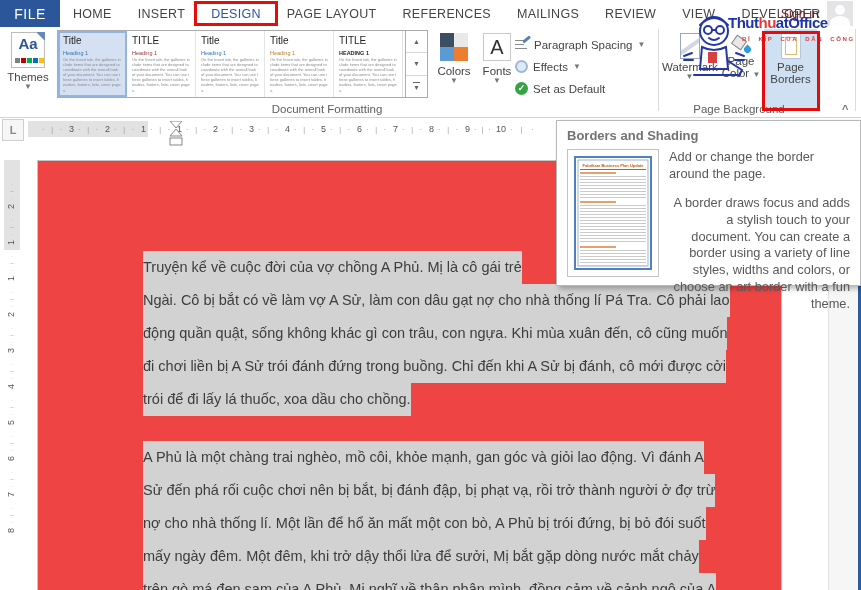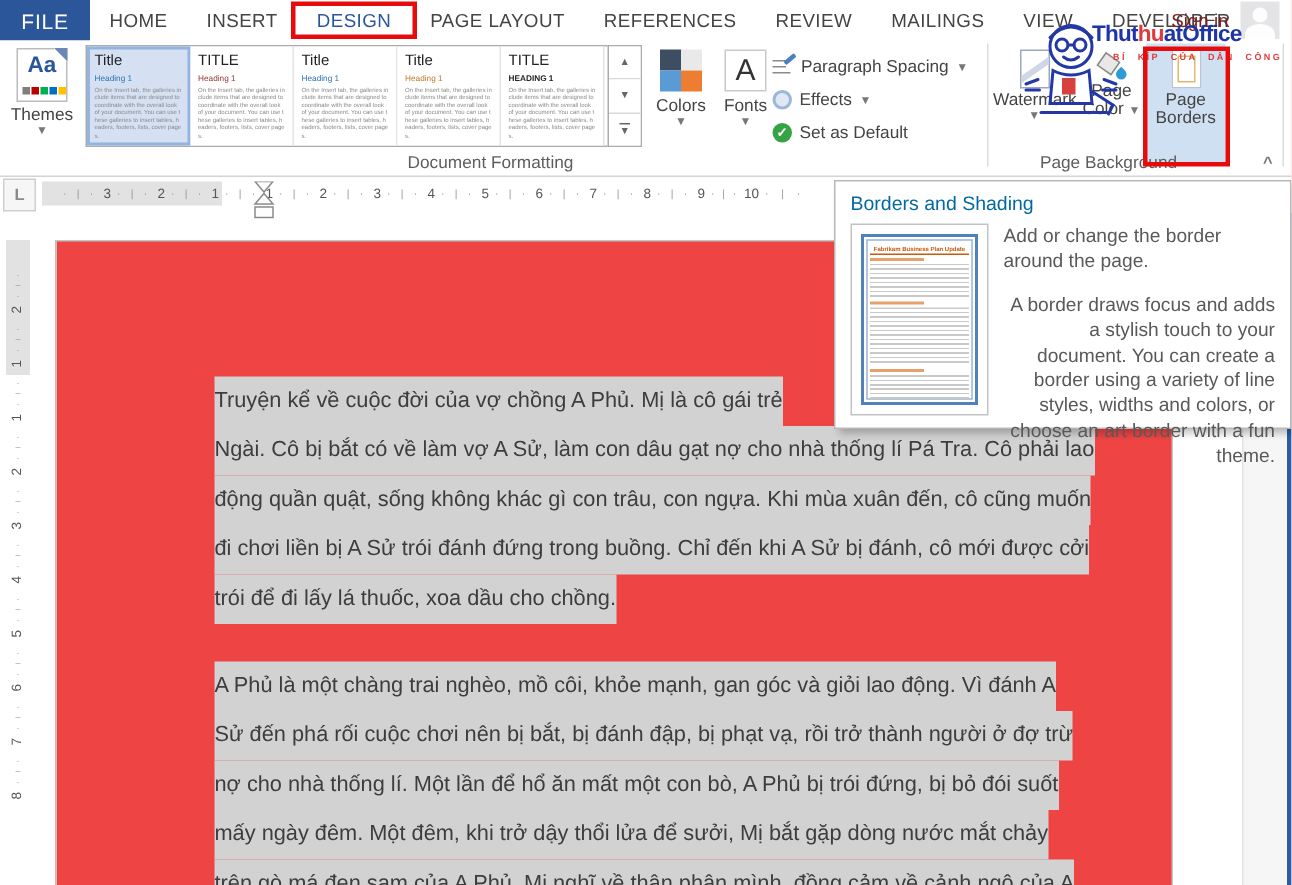--- a/index.html
+++ b/index.html
@@ -141,21 +141,21 @@
   .dline { height:33px; line-height:33px; white-space:nowrap; }
   .dline span { background:#d2d2d2; display:inline-block; height:33px; }
 
   #scrollstrip { position:absolute; left:828px; top:0; width:30px; height:448px; background:#f6f6f6;
                  border-left:1px solid #e2e2e2; }
   #blueedge { position:absolute; left:858px; top:0; width:3px; height:448px; background:#2a5ca8; }
 
   
   #tooltip { position:absolute; left:556px; top:120px; width:305px; height:166px; background:#fff;
              border:1px solid #b8b8b8; box-shadow:3px 3px 5px rgba(0,0,0,.25); z-index:50; padding:7px 10px; }
-  #tooltip .tt-title { font-size:13px; font-weight:normal; color:#0369a1; margin-bottom:6px; }
+  #tooltip .tt-title { font-size:13px; font-weight:bold; color:#737373; margin-bottom:6px; }
   #tooltip .tt-body { display:flex; }
   .tt-thumb { width:92px; height:128px; border:1px solid #c3c3c3; background:#fff; padding:6px;
               flex:none; }
   .tt-page { width:78px; height:114px; border:2px solid #4f81bd; box-shadow:inset 0 0 0 1.5px #fff, inset 0 0 0 2.5px #9ab3d5;
              padding:5px 4px; overflow:hidden; }
   .tt-page .mtitle { font-size:4px; font-weight:bold; color:#c55a11; text-align:center;
                      border-bottom:1px solid #c55a11; padding-bottom:1px; margin-bottom:2px; white-space:nowrap; }
   .tt-page .sec { margin-bottom:3px; }
   .tt-page .sec-h { height:2px; width:55%; background:#e8a06b; margin-bottom:2px; }
   .tt-page .sec-b { background:repeating-linear-gradient(to bottom,#c9c9c9 0 1px,transparent 1px 3px); }
@@ -167,22 +167,22 @@
 <div id="root">
 
   <header id="tabbar">
     <div class="file-tab">FILE</div>
     <nav id="tab-strip">
         <div class="tab">HOME</div>
         <div class="tab">INSERT</div>
         <div class="tab tab--active">DESIGN<div class="red-box"></div></div>
         <div class="tab">PAGE LAYOUT</div>
         <div class="tab">REFERENCES</div>
+        <div class="tab">MAILINGS</div>
         <div class="tab">REVIEW</div>
-        <div class="tab">MAILINGS</div>
         <div class="tab">VIEW</div>
         <div class="tab">DEVELOPER</div>
       </nav>
     <div class="signin">Sign in</div>
     <div class="avatar">
       <div class="head"></div>
       <div class="bodyp"></div>
     </div>
   </header>
 

